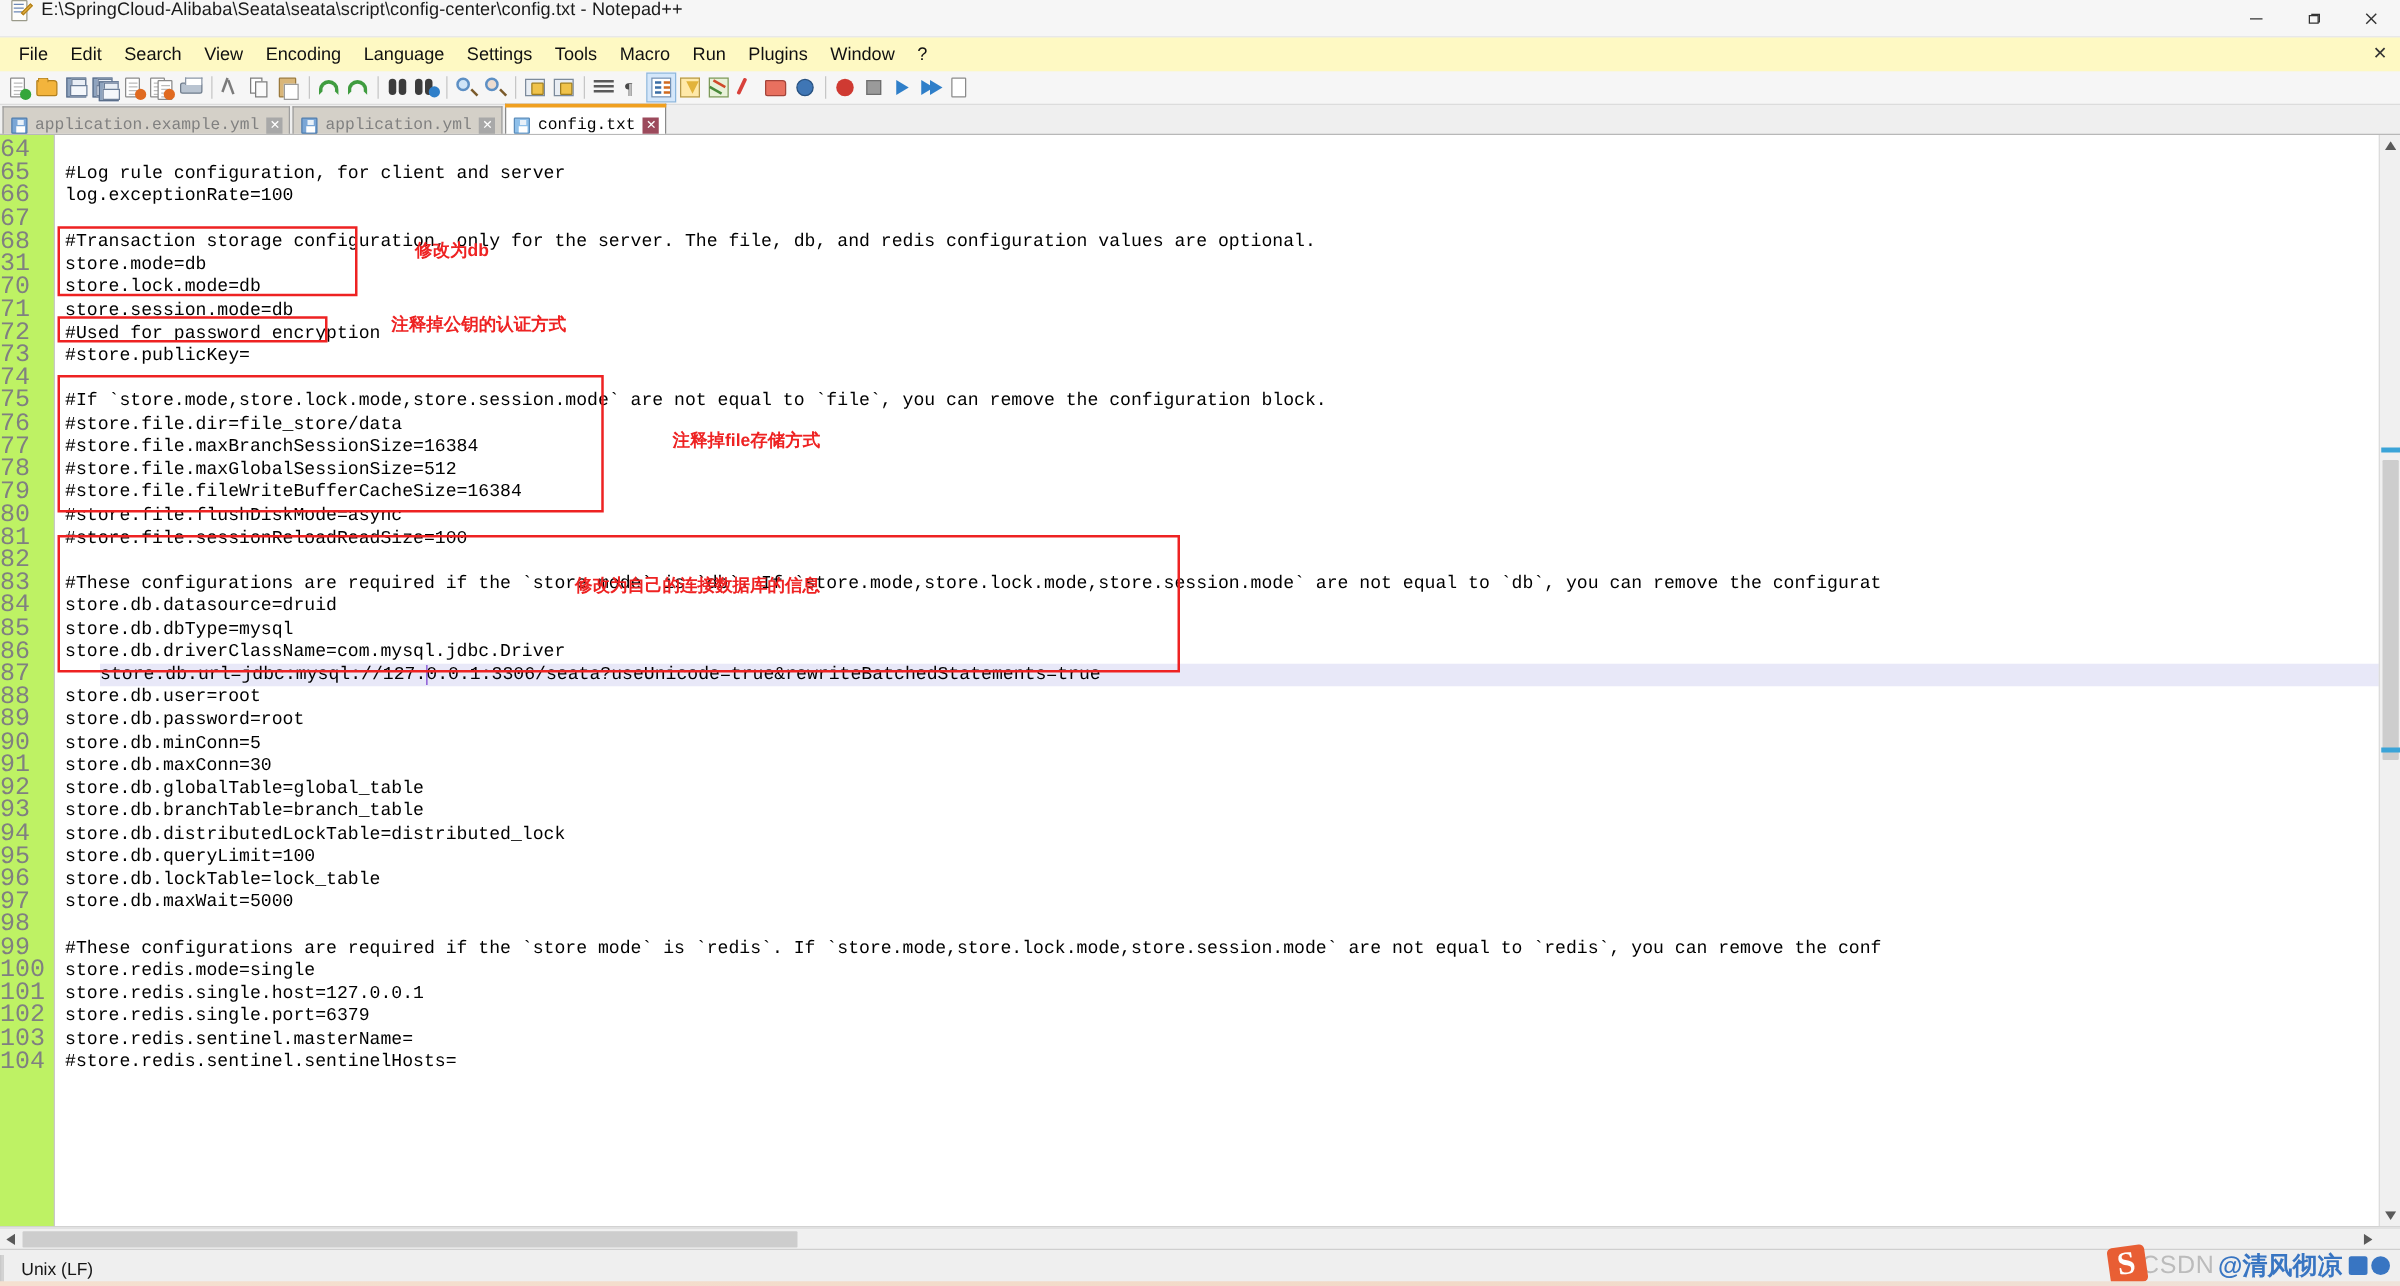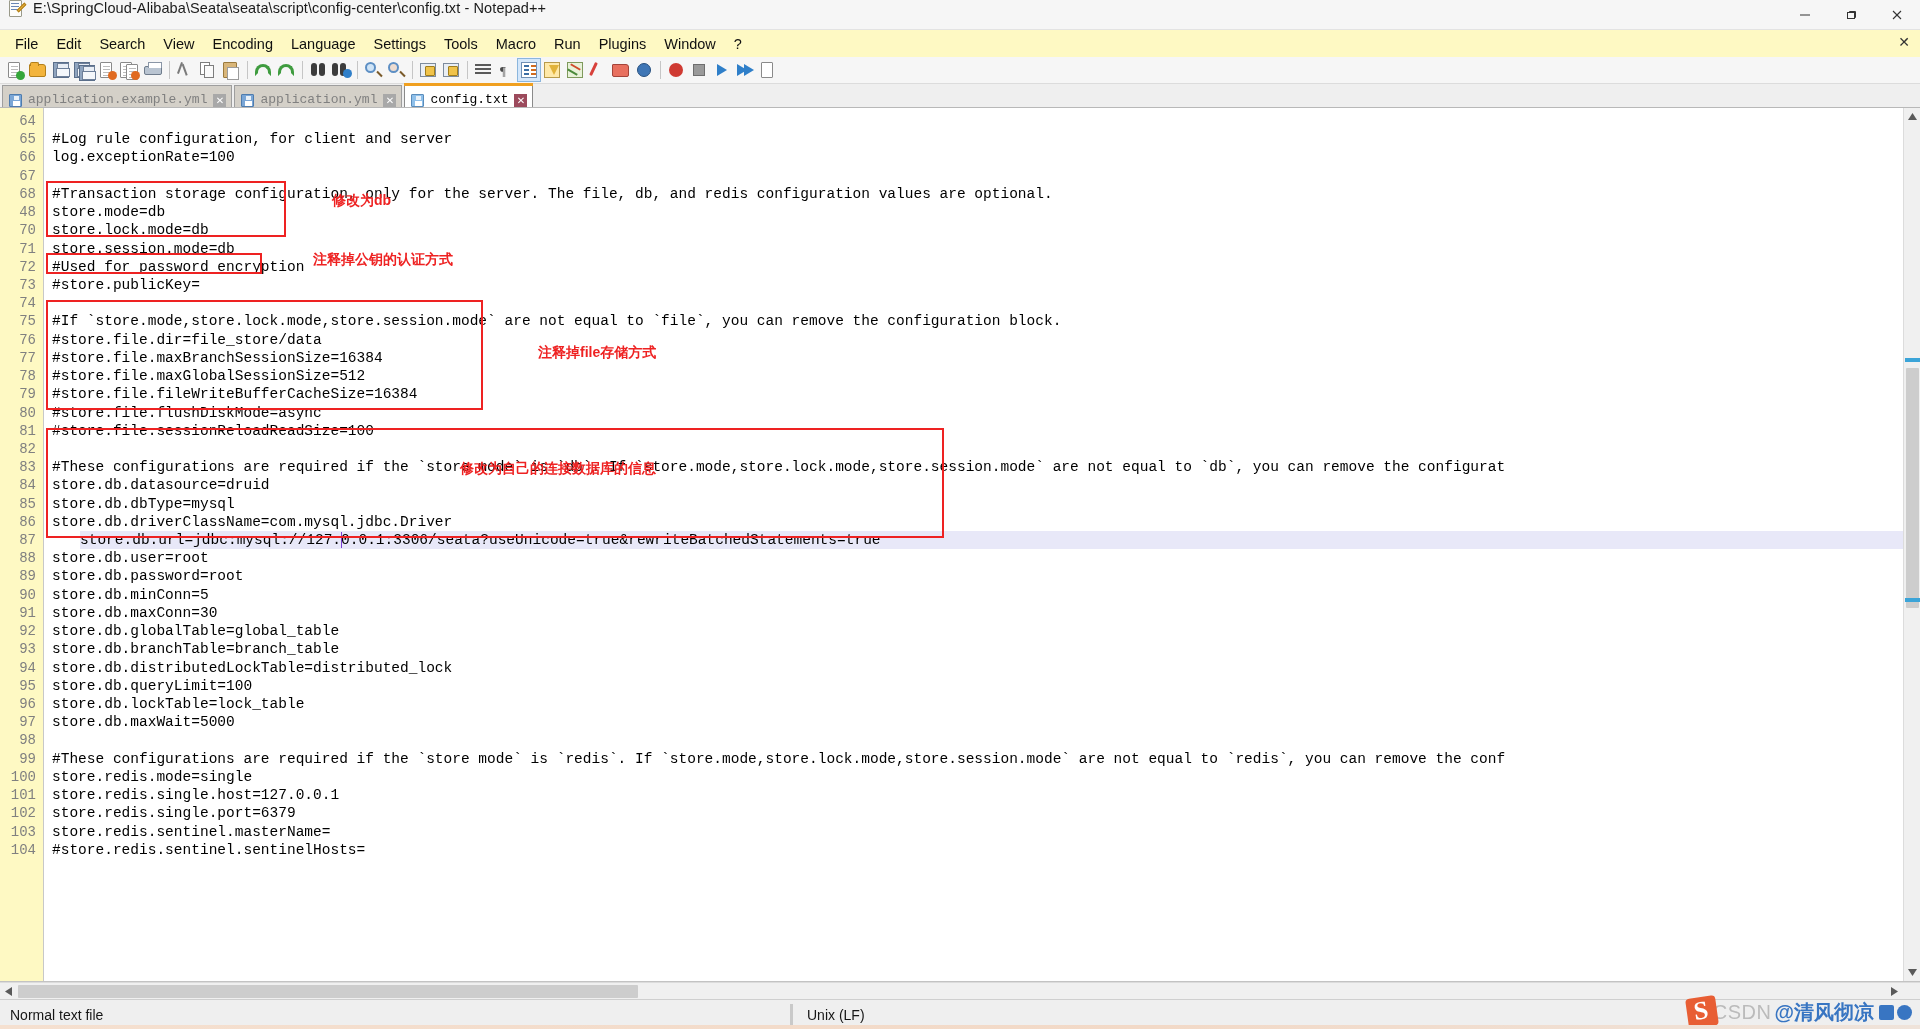--- a/index.html
+++ b/index.html
@@ -344,27 +344,27 @@
   .editor-wrap {
     flex: 1 1 auto;
     display: flex;
     background: #ffffff;
     position: relative;
     overflow: hidden;
     border-bottom: 1px solid #c3c3c3;
   }
   .gutter {
     width: 44px;
-    background: #fef9c3;
+    background: #bef264;
     flex: 0 0 44px;
     border-right: 1px solid #c8c8c8;
     padding-top: 4px;
-    text-align: right;
+    text-align: left;
     font-family: "Liberation Mono", monospace;
-    font-size: 14px;
+    font-size: 20px;
     color: #808080;
     line-height: 18.22px;
     user-select: none;
   }
   .gutter div { padding-right: 7px; height: 18.22px; }
   .code {
     flex: 1 1 auto;
     padding-top: 4px;
     padding-left: 8px;
     font-family: "Liberation Mono", monospace;
@@ -668,21 +668,21 @@
     </div>
   </div>
 
   <div class="editor-wrap">
     <div class="gutter" id="gutter">
         <div>64</div>
         <div>65</div>
         <div>66</div>
         <div>67</div>
         <div>68</div>
-        <div>48</div>
+        <div>31</div>
         <div>70</div>
         <div>71</div>
         <div>72</div>
         <div>73</div>
         <div>74</div>
         <div>75</div>
         <div>76</div>
         <div>77</div>
         <div>78</div>
         <div>79</div>
@@ -751,21 +751,20 @@
     </div>
     <div class="thumb" style="left:18px;width:620px;"></div>
     <div class="arrow-r">
       <svg width="7" height="9" viewBox="0 0 7 9">
           <polygon points="7,4.5 0,0 0,9" fill="#5a5a5a"></polygon>
         </svg>
     </div>
   </div>
 
   <div class="statusbar">
-    <div class="st-cell" style="width:790px;">Normal text file</div>
     <div class="st-div"></div>
     <div class="st-div"></div>
     <div class="st-div"></div>
     <div class="st-cell" style="padding-left:14px;">Unix (LF)</div>
 
     <div class="watermark">
       <div class="wm-logo"></div>
       <div class="wm-text">CSDN</div>
       <div class="wm-cn">@清风彻凉</div>
       <div class="wm-icons">

